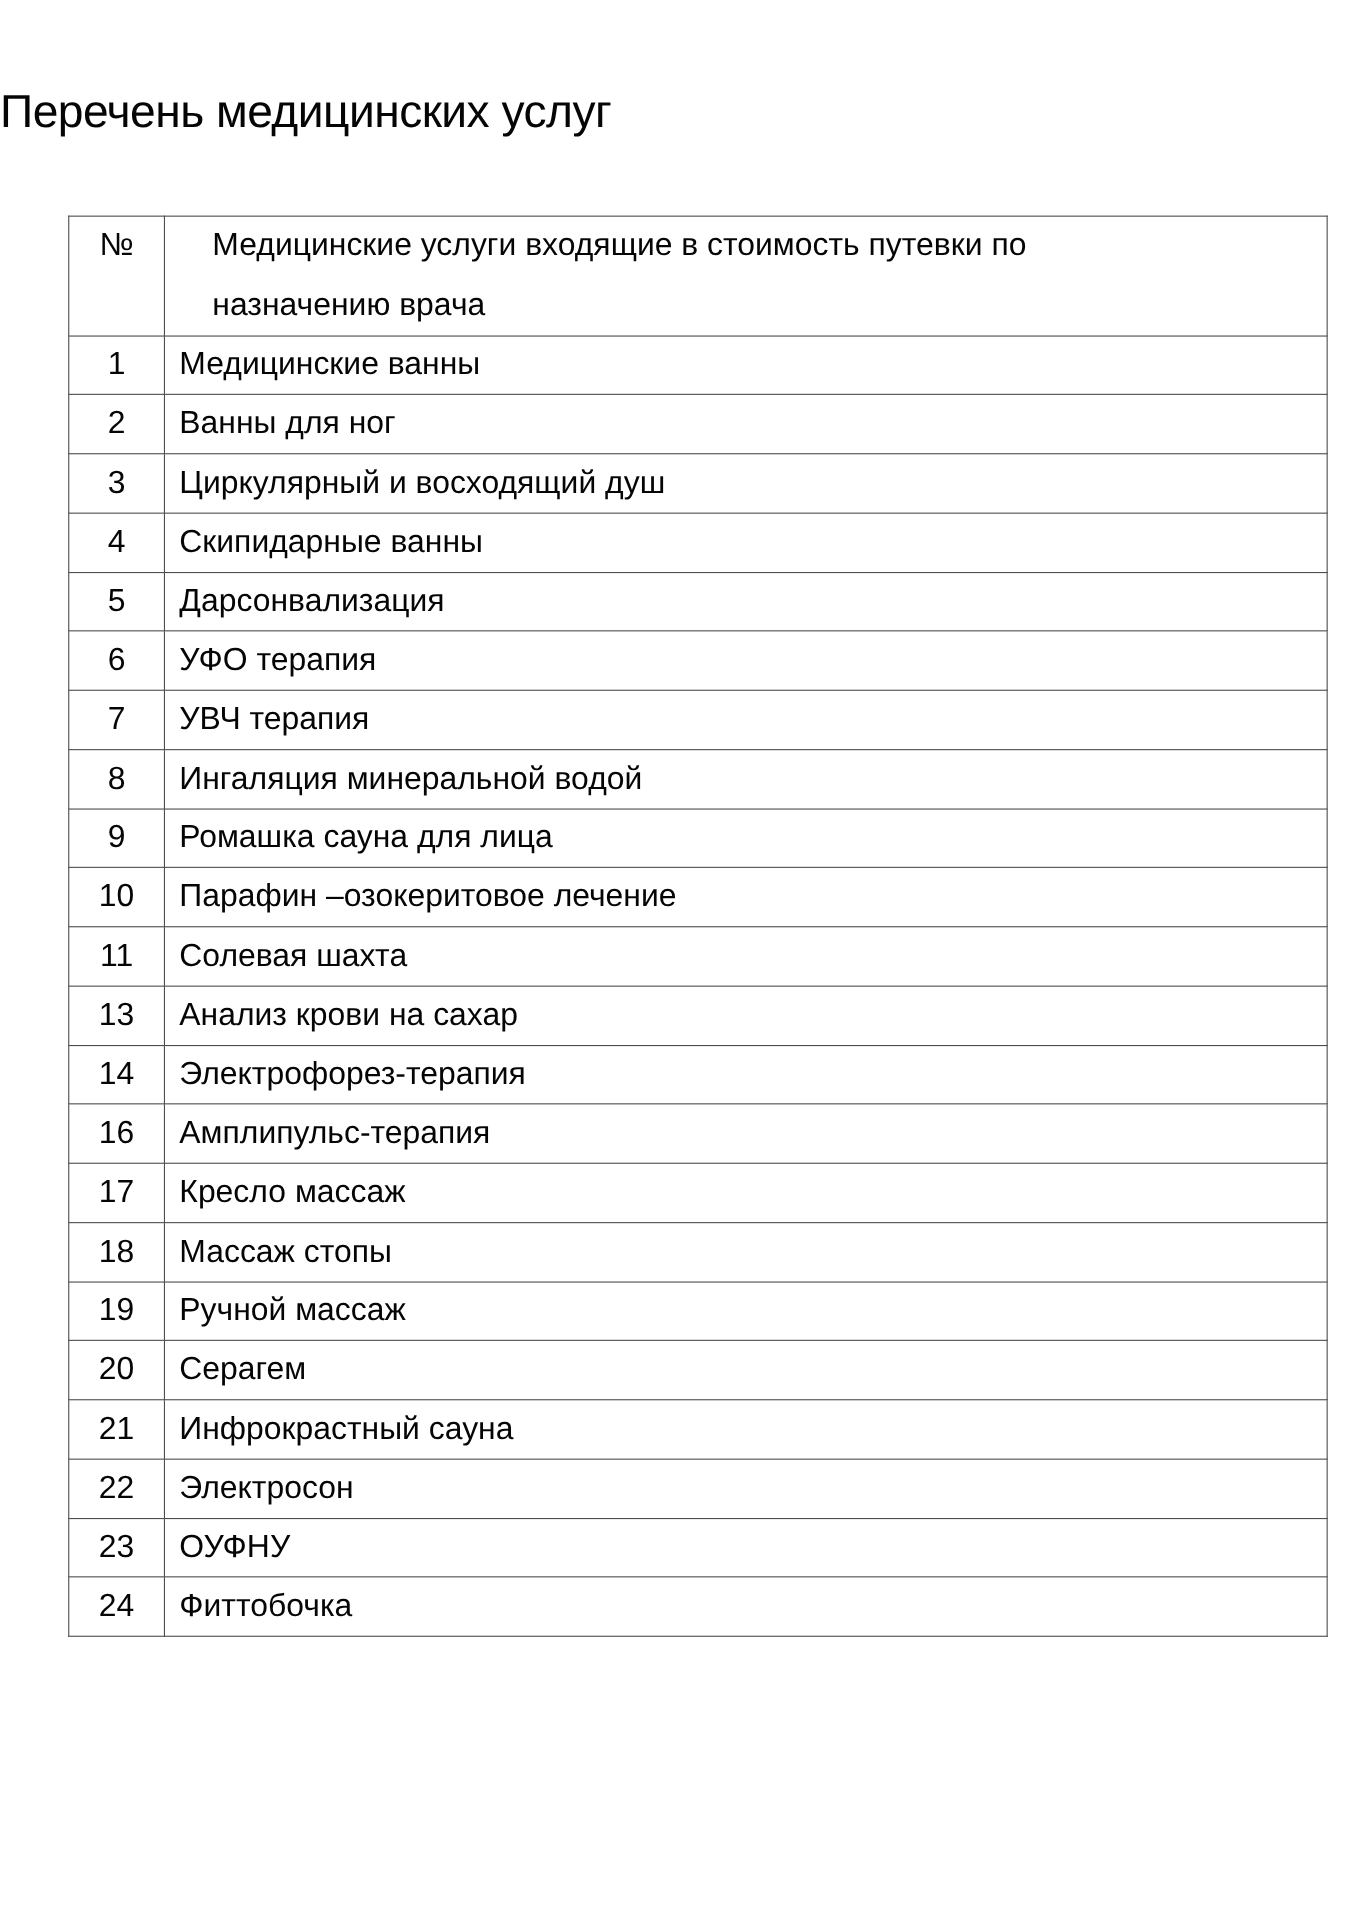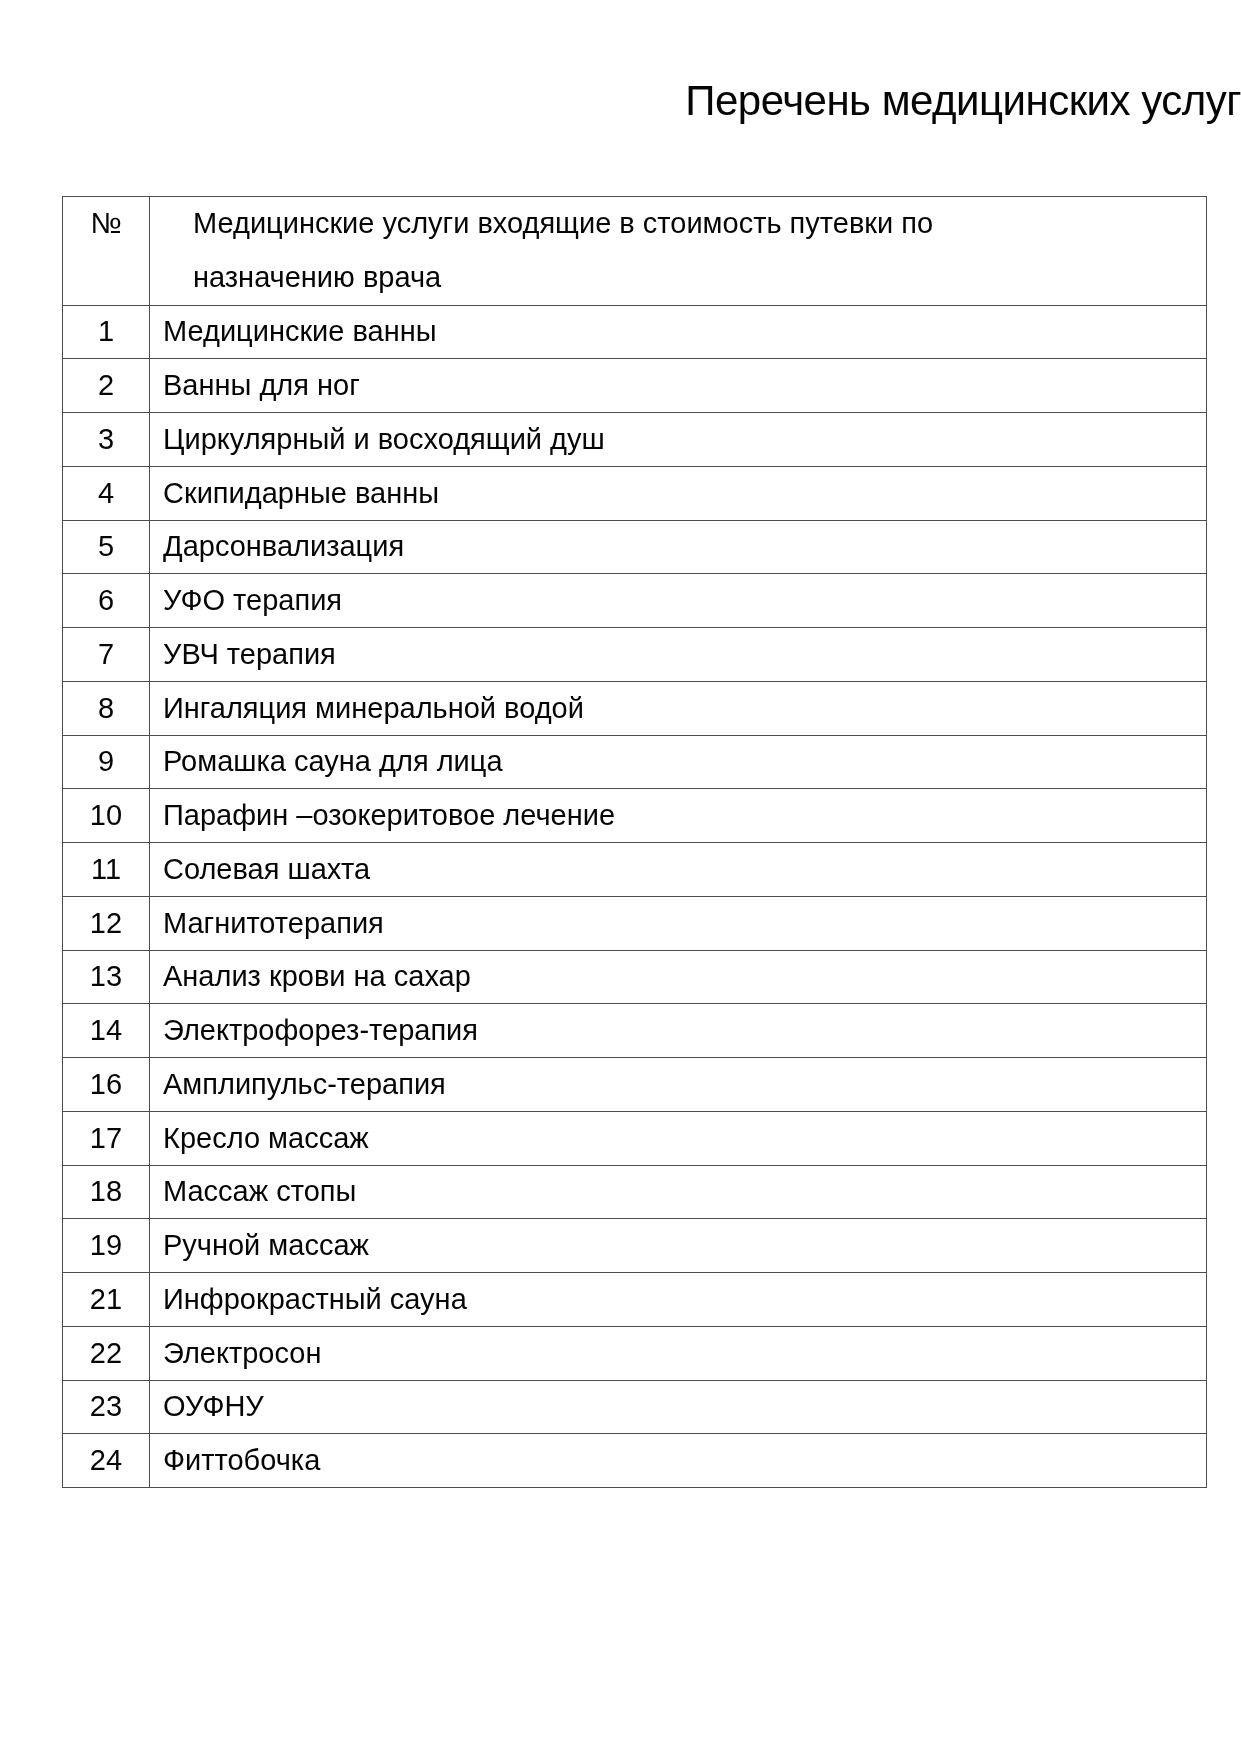--- a/index.html
+++ b/index.html
@@ -10,21 +10,21 @@
     font-family: "Liberation Sans", sans-serif;
     color: #000000;
     position: relative;
     overflow: hidden;
   }
   .doc-title {
     position: absolute;
     top: 78px;
     left: 0;
     width: 1241px;
-    text-align: right;
+    text-align: left;
     font-size: 42px;
     font-weight: 400;
     line-height: 1.1;
     letter-spacing: -0.5px;
     color: #050505;
   }
   table.services {
     position: absolute;
     left: 62px;
     top: 196px;
@@ -131,24 +131,20 @@
   <tr class="data-row">
     <td class="num-cell">10</td>
     <td class="service-cell">Парафин –озокеритовое лечение</td>
   </tr>
 
   <tr class="data-row">
     <td class="num-cell">11</td>
     <td class="service-cell">Солевая шахта</td>
   </tr>
 
-  <tr class="data-row">
-    <td class="num-cell">12</td>
-    <td class="service-cell">Магнитотерапия</td>
-  </tr>
 
   <tr class="data-row">
     <td class="num-cell">13</td>
     <td class="service-cell">Анализ крови на сахар</td>
   </tr>
 
   <tr class="data-row">
     <td class="num-cell">14</td>
     <td class="service-cell">Электрофорез-терапия</td>
   </tr>
@@ -167,20 +163,24 @@
   <tr class="data-row">
     <td class="num-cell">18</td>
     <td class="service-cell">Массаж стопы</td>
   </tr>
 
   <tr class="data-row">
     <td class="num-cell">19</td>
     <td class="service-cell">Ручной массаж</td>
   </tr>
 
+  <tr class="data-row">
+    <td class="num-cell">20</td>
+    <td class="service-cell">Серагем</td>
+  </tr>
 
   <tr class="data-row">
     <td class="num-cell">21</td>
     <td class="service-cell">Инфрокрастный сауна</td>
   </tr>
 
   <tr class="data-row">
     <td class="num-cell">22</td>
     <td class="service-cell">Электросон</td>
   </tr>

